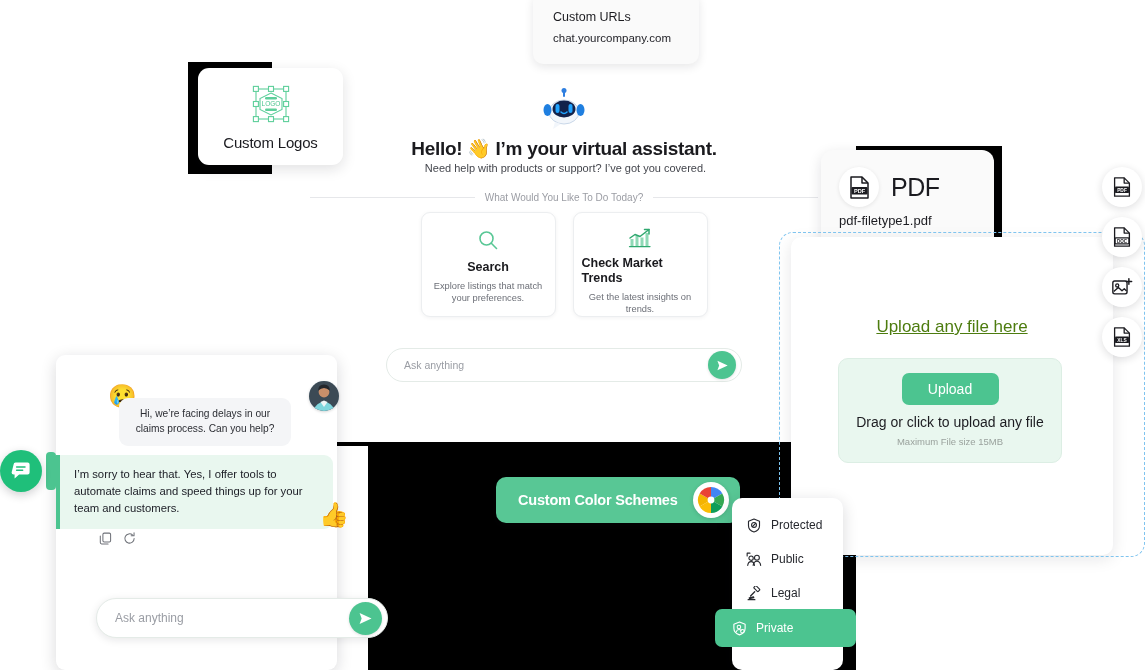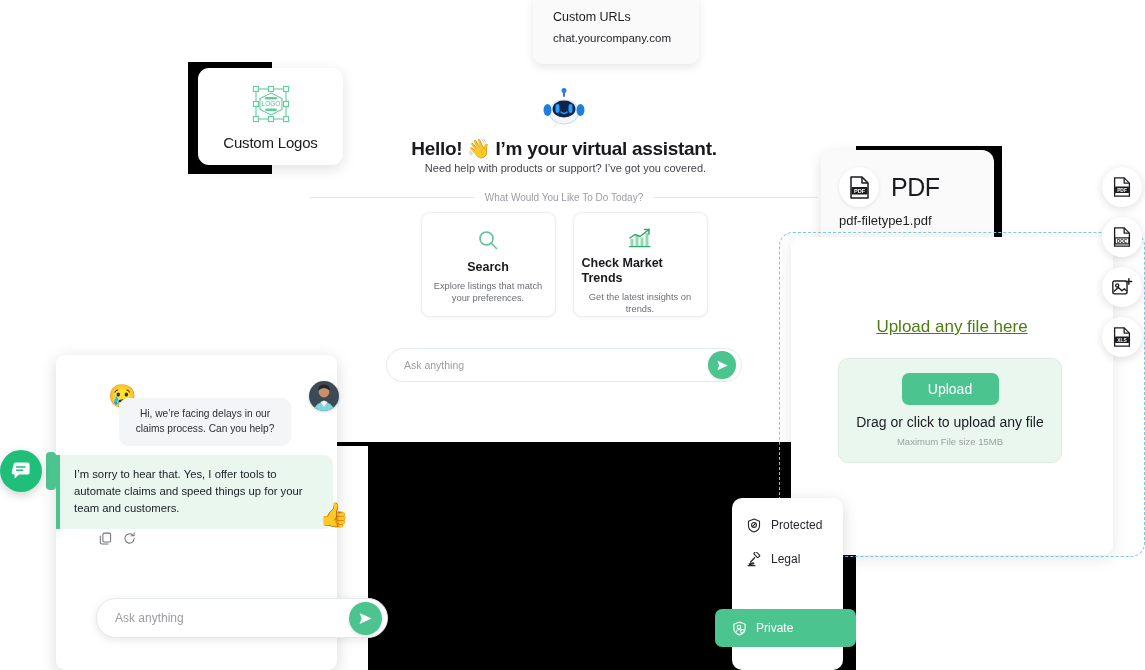--- a/index.html
+++ b/index.html
@@ -459,34 +459,62 @@
 
   <div id="launcher-bar"></div>
   <div id="chat-launcher">
     <svg width="22" height="22" viewBox="0 0 22 22">
       <path d="M3 4.5 a2 2 0 0 1 2 -2 h12 a2 2 0 0 1 2 2 v8 a2 2 0 0 1 -2 2 H8.5 L4 18.5 V14.5 h-1 a2 2 0 0 1 -2 -2 Z" fill="#ffffff" transform="translate(0.6,0)"></path>
       <line x1="6.6" y1="7" x2="15" y2="7" stroke="#1fbf7a" stroke-width="1.5" stroke-linecap="round"></line>
       <line x1="6.6" y1="10.2" x2="12.6" y2="10.2" stroke="#1fbf7a" stroke-width="1.5" stroke-linecap="round"></line>
     </svg>
   </div>
 
+  <div id="color-banner">
+    <span class="lbl">Custom Color Schemes</span>
+    <span id="color-wheel">
+      <svg width="30" height="30" viewBox="0 0 30 30">
+        <g transform="translate(15,15)">
+          <path d="M0 0 L0 -13 A13 13 0 0 1 11.3 -6.5 Z" fill="#4285f4"></path>
+          <path d="M0 0 L11.3 -6.5 A13 13 0 0 1 11.3 6.5 Z" fill="#34a853"></path>
+          <path d="M0 0 L11.3 6.5 A13 13 0 0 1 0 13 Z" fill="#0f9d58"></path>
+          <path d="M0 0 L0 13 A13 13 0 0 1 -11.3 6.5 Z" fill="#fbbc05"></path>
+          <path d="M0 0 L-11.3 6.5 A13 13 0 0 1 -11.3 -6.5 Z" fill="#f4b400"></path>
+          <path d="M0 0 L-11.3 -6.5 A13 13 0 0 1 0 -13 Z" fill="#ea4335"></path>
+          <circle r="3.4" fill="#ffffff"></circle>
+        </g>
+      </svg>
+    </span>
+  </div>
 
   <div id="privacy-menu">
 
     <div class="pm-item">
       <span class="pm-ic">
         <svg width="14" height="15" viewBox="0 0 15 16">
           <path d="M7.5 1 L13.4 3.4 v4.8 c0 3.6 -2.6 5.7 -5.9 6.7 C4.2 13.9 1.6 11.8 1.6 8.2 V3.4 Z" fill="none" stroke="#26282e" stroke-width="1.2" stroke-linejoin="round"></path>
           <circle cx="7.5" cy="7.4" r="2.6" fill="none" stroke="#26282e" stroke-width="1.2"></circle>
           <line x1="5.9" y1="9.1" x2="9.1" y2="5.7" stroke="#26282e" stroke-width="1.2" stroke-linecap="round"></line>
         </svg>
       </span>
       <span>Protected</span>
     </div>
 
+    <div class="pm-item">
+      <span class="pm-ic">
+        <svg width="16" height="15" viewBox="0 0 17 16">
+          <path d="M1.2 1.2 h3 M1.2 1.2 v3" stroke="#26282e" stroke-width="1.2" stroke-linecap="round" fill="none"></path>
+          <circle cx="5.4" cy="6.6" r="2.3" fill="none" stroke="#26282e" stroke-width="1.2"></circle>
+          <path d="M1.8 14.3 q0.5 -4 3.6 -4 q3.1 0 3.6 4" fill="none" stroke="#26282e" stroke-width="1.2" stroke-linecap="round"></path>
+          <circle cx="11.6" cy="6" r="2.6" fill="none" stroke="#26282e" stroke-width="1.2"></circle>
+          <path d="M7.6 14.3 q0.6 -4.4 4 -4.4 q3.4 0 4 4.4" fill="none" stroke="#26282e" stroke-width="1.2" stroke-linecap="round"></path>
+        </svg>
+      </span>
+      <span>Public</span>
+    </div>
 
     <div class="pm-item">
       <span class="pm-ic">
         <svg width="15" height="15" viewBox="0 0 16 16">
           <rect x="7.3" y="1.2" width="6.4" height="3.3" rx="0.8" transform="rotate(45 10.5 2.8)" fill="none" stroke="#26282e" stroke-width="1.2"></rect>
           <line x1="8.2" y1="6.2" x2="3.8" y2="10.6" stroke="#26282e" stroke-width="1.4" stroke-linecap="round"></line>
           <line x1="1.2" y1="14.6" x2="8.4" y2="14.6" stroke="#26282e" stroke-width="1.3" stroke-linecap="round"></line>
           <rect x="1.8" y="11.4" width="6" height="2.3" rx="0.6" transform="rotate(-12 4.8 12.5)" fill="#26282e"></rect>
         </svg>
       </span>

